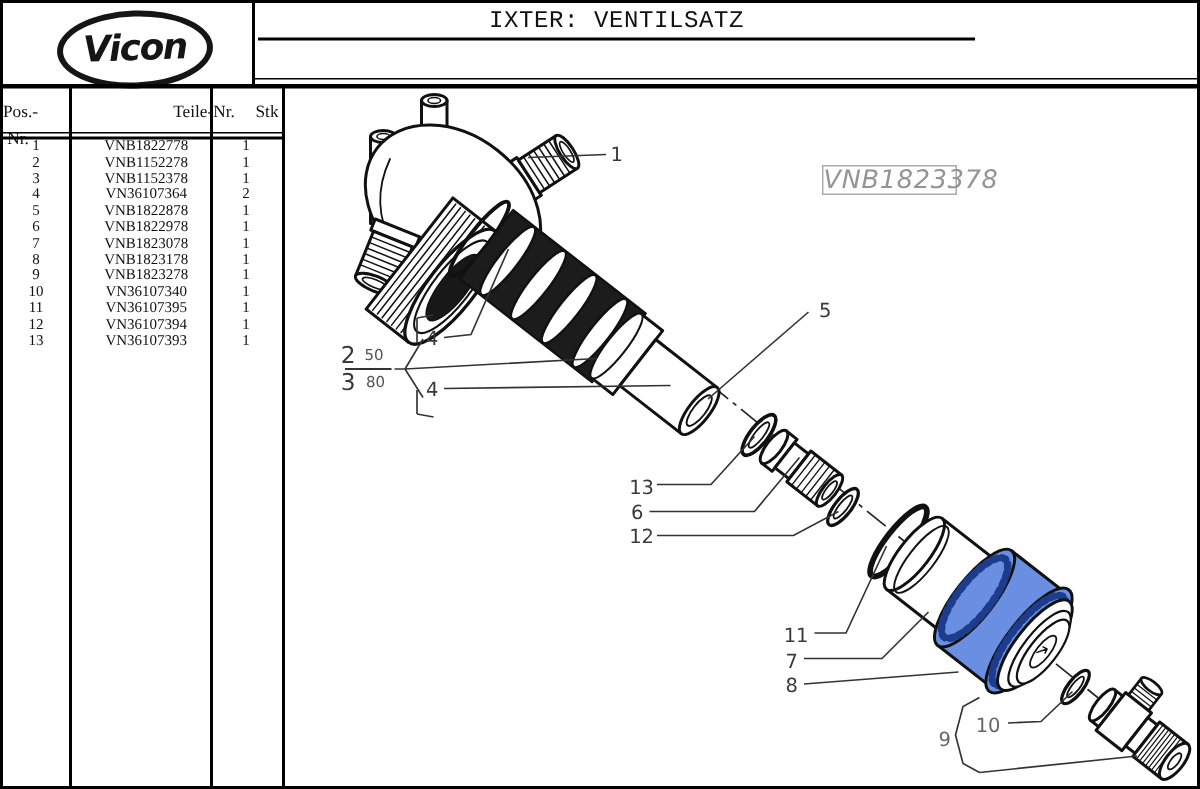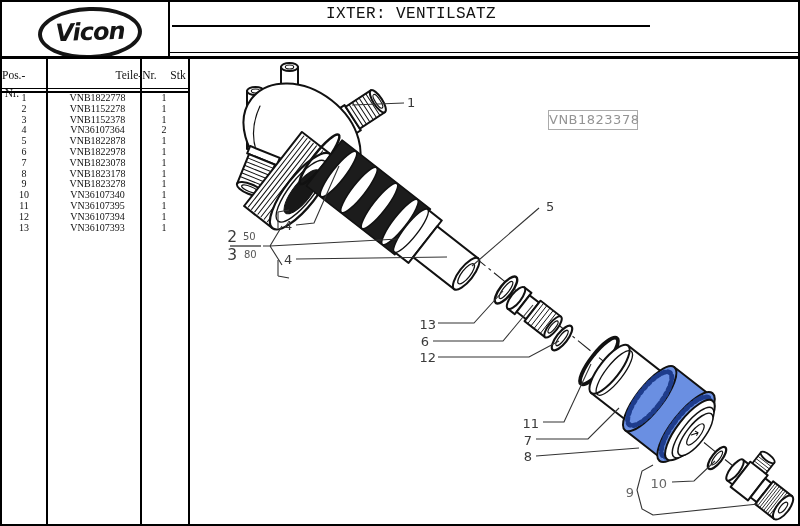--- a/index.html
+++ b/index.html
@@ -42,22 +42,22 @@
   .thead-sep2{position:absolute;left:0;top:89px;width:186px;height:2px;background:#000;}
   .rows{position:absolute;left:0;top:91px;width:186px;}
   .row{display:flex;height:10.8px;line-height:10.8px;font-size:10px;}
   .c-pos{width:44px;text-align:center;}
   .c-part{width:94px;padding-left:9px;box-sizing:border-box;text-align:center;}
   .c-qty{width:48px;text-align:center;}
   
   .watermark{
     position:absolute;left:546px;top:108px;width:88px;height:18px;
     border:1.4px solid #ababab;color:var(--wm,#949494);
-    font-family:"DejaVu Sans", sans-serif;font-size:13px;letter-spacing:.5px;
-    text-align:center;line-height:18px;
+    font-family:"DejaVu Sans", sans-serif;font-size:17px;letter-spacing:.5px;
+    text-align:center;line-height:18px;font-style:italic;
   }
   
   svg{position:absolute;left:0;top:0;}
   .hl{fill:var(--hl,#6a8fe2);}
   .hl-dk{stroke:var(--hl-dk,#1e3c8c);}
   text.call{font-family:"DejaVu Sans", sans-serif;font-size:13px;fill:#3a3a3a;}
   text.big{font-size:15.5px;}
   text.small{font-size:10px;fill:#555;}
   text.gray{fill:#666;}
 </style>

